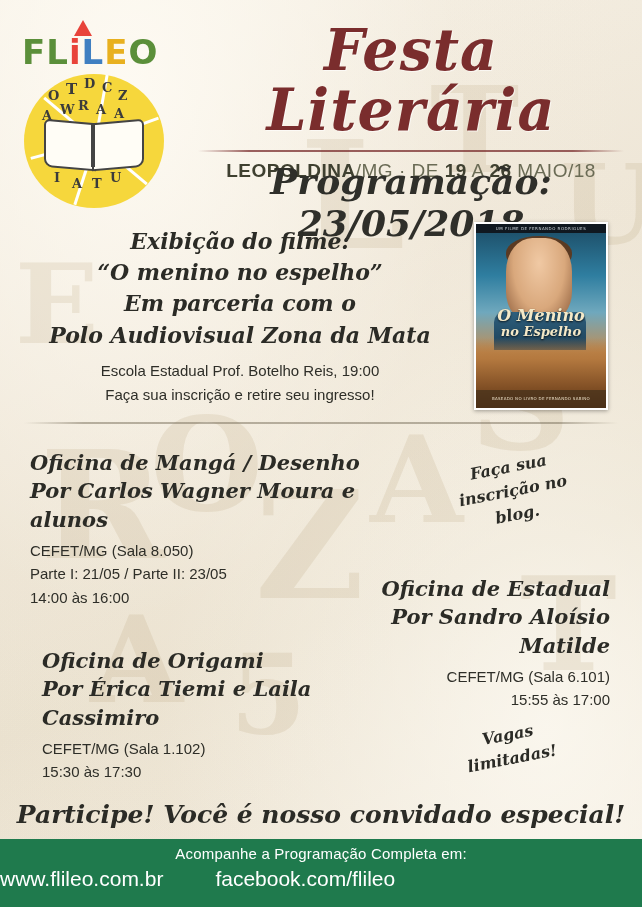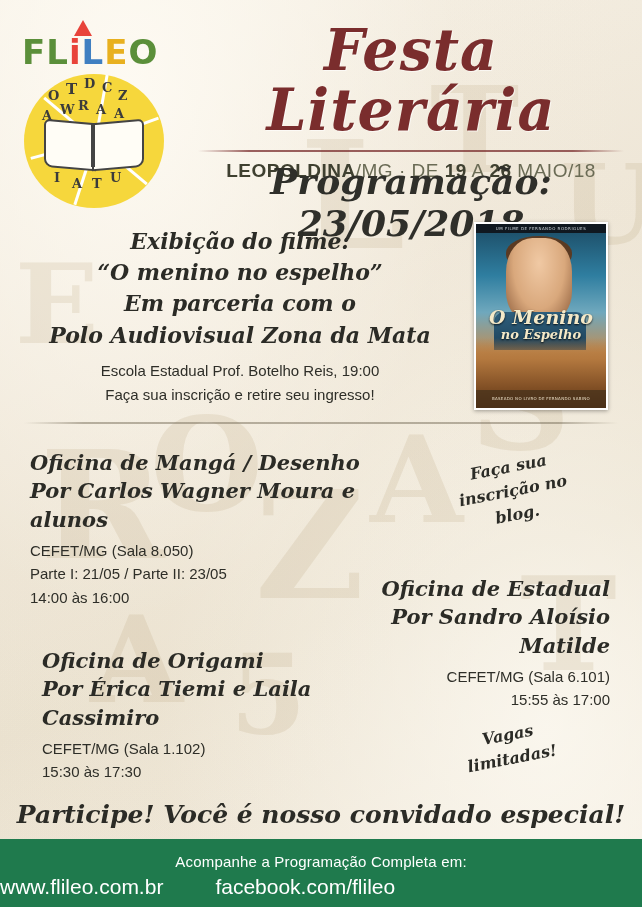--- a/index.html
+++ b/index.html
@@ -280,21 +280,21 @@
     top: 84px;
     width: 122px;
     text-align: center;
     font-family: "DejaVu Serif", serif;
     font-style: italic;
     font-weight: 700;
     color: #f4e9c8;
     line-height: 1.05;
     text-shadow: 0 1px 2px rgba(0,0,0,0.8);
   }
-  .poster-img .ft1 { font-size: 19px; }
+  .poster-img .ft1 { font-size: 16px; }
   .poster-img .ft2 { font-size: 13px; }
   .poster-img .bottomband {
     position: absolute;
     left: 0; bottom: 0;
     width: 100%; height: 18px;
     background: rgba(20,14,8,0.55);
     color: #e8dcc4;
     font-size: 4px;
     text-align: center;
     line-height: 18px;
@@ -375,21 +375,21 @@
     bottom: 0;
     width: 642px;
     height: 68px;
     background: #1f7a4d;
     color: #ffffff;
   }
   .footer-top {
     text-align: center;
     font-family: "Liberation Sans", sans-serif;
     font-size: 15px;
-    padding-top: 14px;
+    padding-top: 6px;
     letter-spacing: 0.2px;
   }
   .footer-links {
     display: flex;
     justify-content: flex-start;
     gap: 52px;
     margin-top: 5px;
     font-family: "Liberation Sans", sans-serif;
     font-size: 21px;
   }

